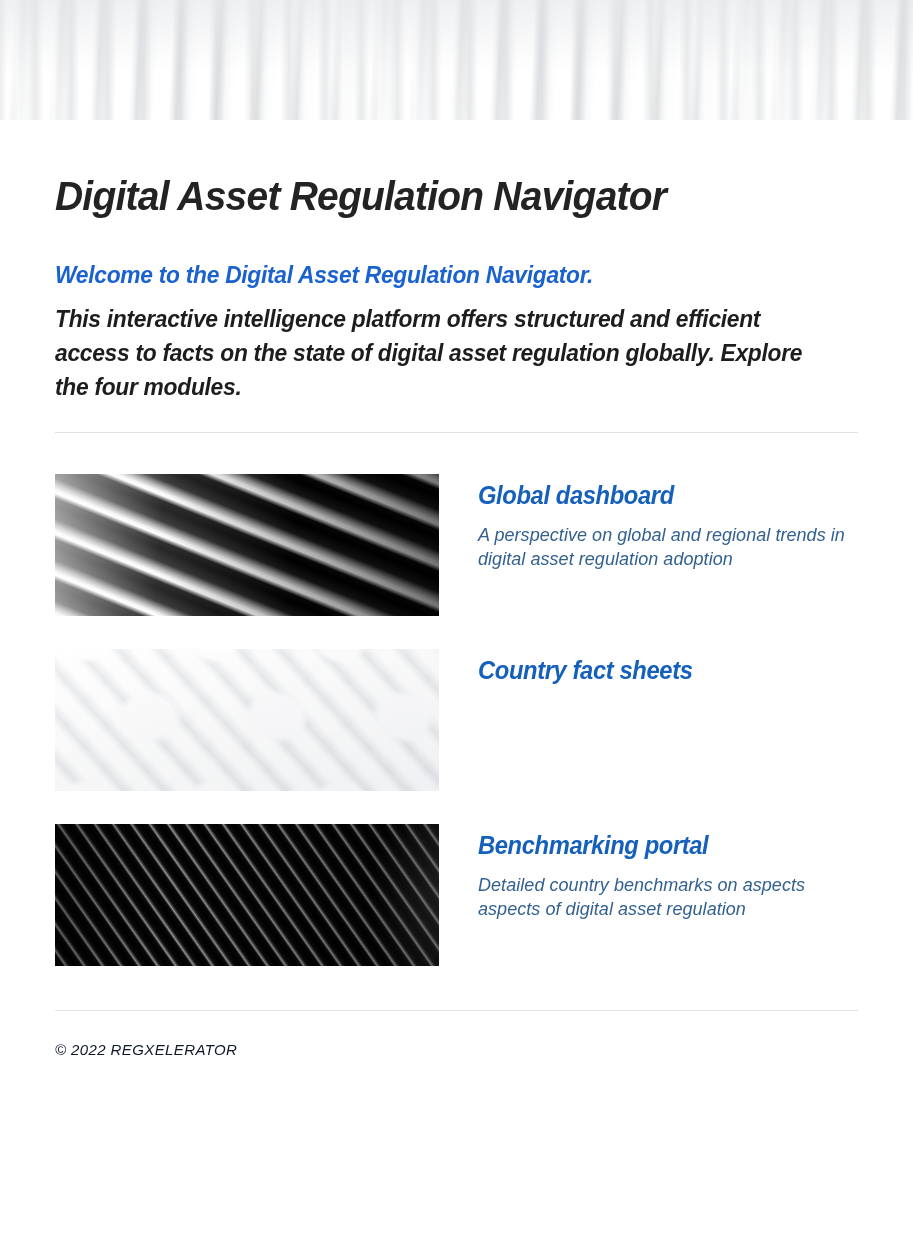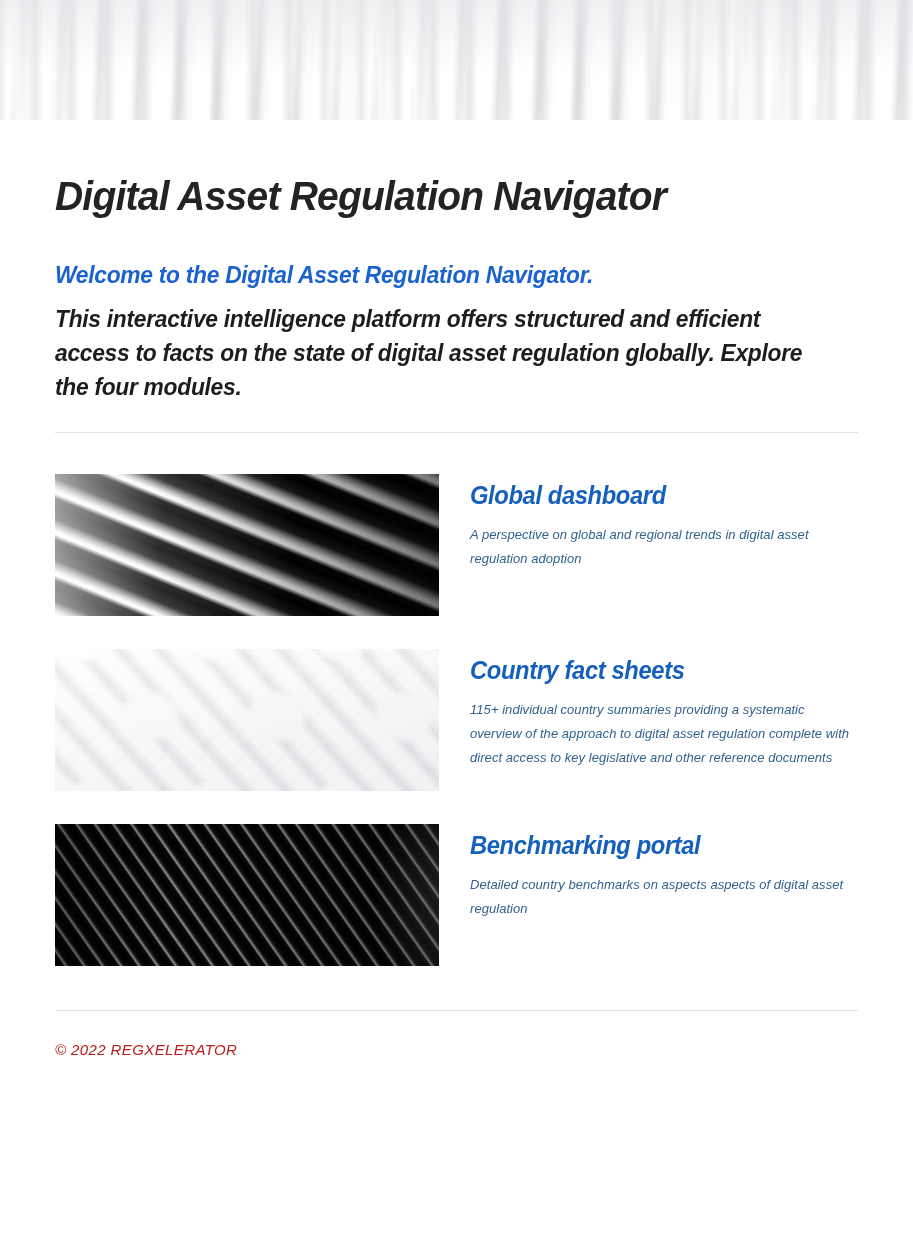--- a/index.html
+++ b/index.html
@@ -121,37 +121,37 @@
   .module-thumb {
     flex: 0 0 384px;
     width: 384px;
     height: 142px;
     overflow: hidden;
     position: relative;
     background: #111;
   }
   .module-body {
     flex: 1 1 auto;
-    padding-left: 31px;
+    padding-left: 39px;
     padding-top: 6px;
   }
   .module-title {
     margin: 0;
     font-size: 25px;
     line-height: 30px;
     font-weight: 700;
     letter-spacing: -0.4px;
     color: #1560bd;
     transform: scaleX(0.95);
     transform-origin: left center;
   }
   .module-desc {
     margin: 0;
     padding-top: 13px;
-    font-size: 13px;
+    font-size: 18px;
     line-height: 24px;
     color: #33618f;
     max-width: 392px;
     letter-spacing: 0.05px;
   }
 
   
   
   .art-louvers {
     background:
@@ -271,21 +271,21 @@
     height: 1px;
     background: #e3e3e5;
     margin-top: 44px;
     border: 0;
   }
   .copyright {
     margin: 0;
     padding-top: 21px;
     font-size: 15px;
     line-height: 20px;
-    color: #b91c1c;
+    color: #0f172a;
     letter-spacing: 0.4px;
   }
 </style>
 </head>
 <body>
 
 <div class="hero">
   <div class="hero-img"></div>
 </div>
 
@@ -306,21 +306,20 @@
       <div class="module-body">
         <h2 class="module-title">Global dashboard</h2>
         <p class="module-desc">A perspective on global and regional trends in digital asset regulation adoption</p>
       </div>
     </li>
 
     <li class="module">
       <div class="module-thumb art-lattice"></div>
       <div class="module-body">
         <h2 class="module-title">Country fact sheets</h2>
-        <p class="module-desc">115+ individual country summaries providing a systematic overview of the approach to digital asset regulation complete with direct access to key legislative and other reference documents</p>
       </div>
     </li>
 
     <li class="module">
       <div class="module-thumb art-ridges"></div>
       <div class="module-body">
         <h2 class="module-title">Benchmarking portal</h2>
         <p class="module-desc">Detailed country benchmarks on aspects aspects of digital asset regulation</p>
       </div>
     </li>

